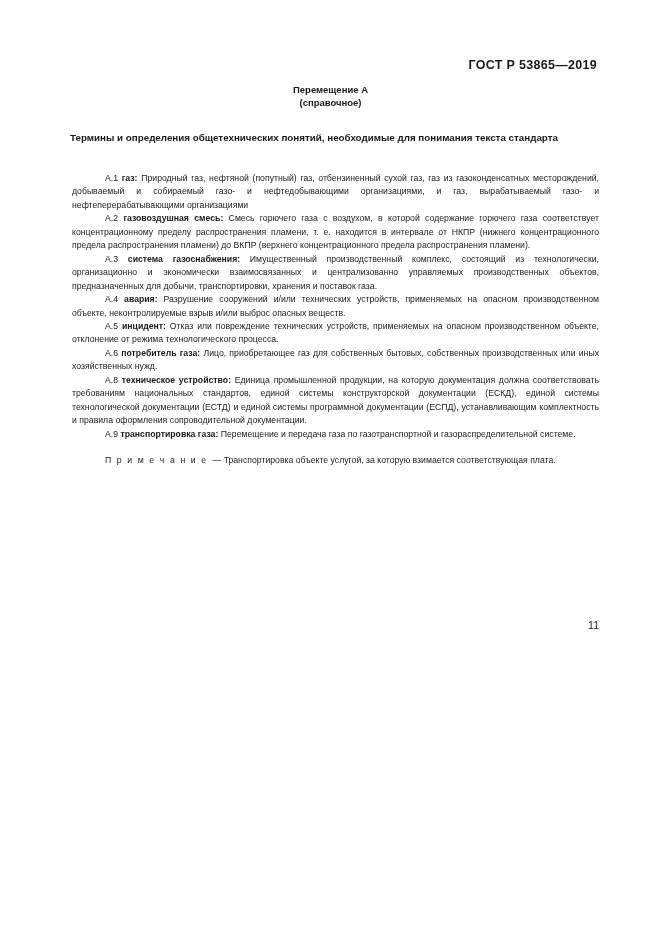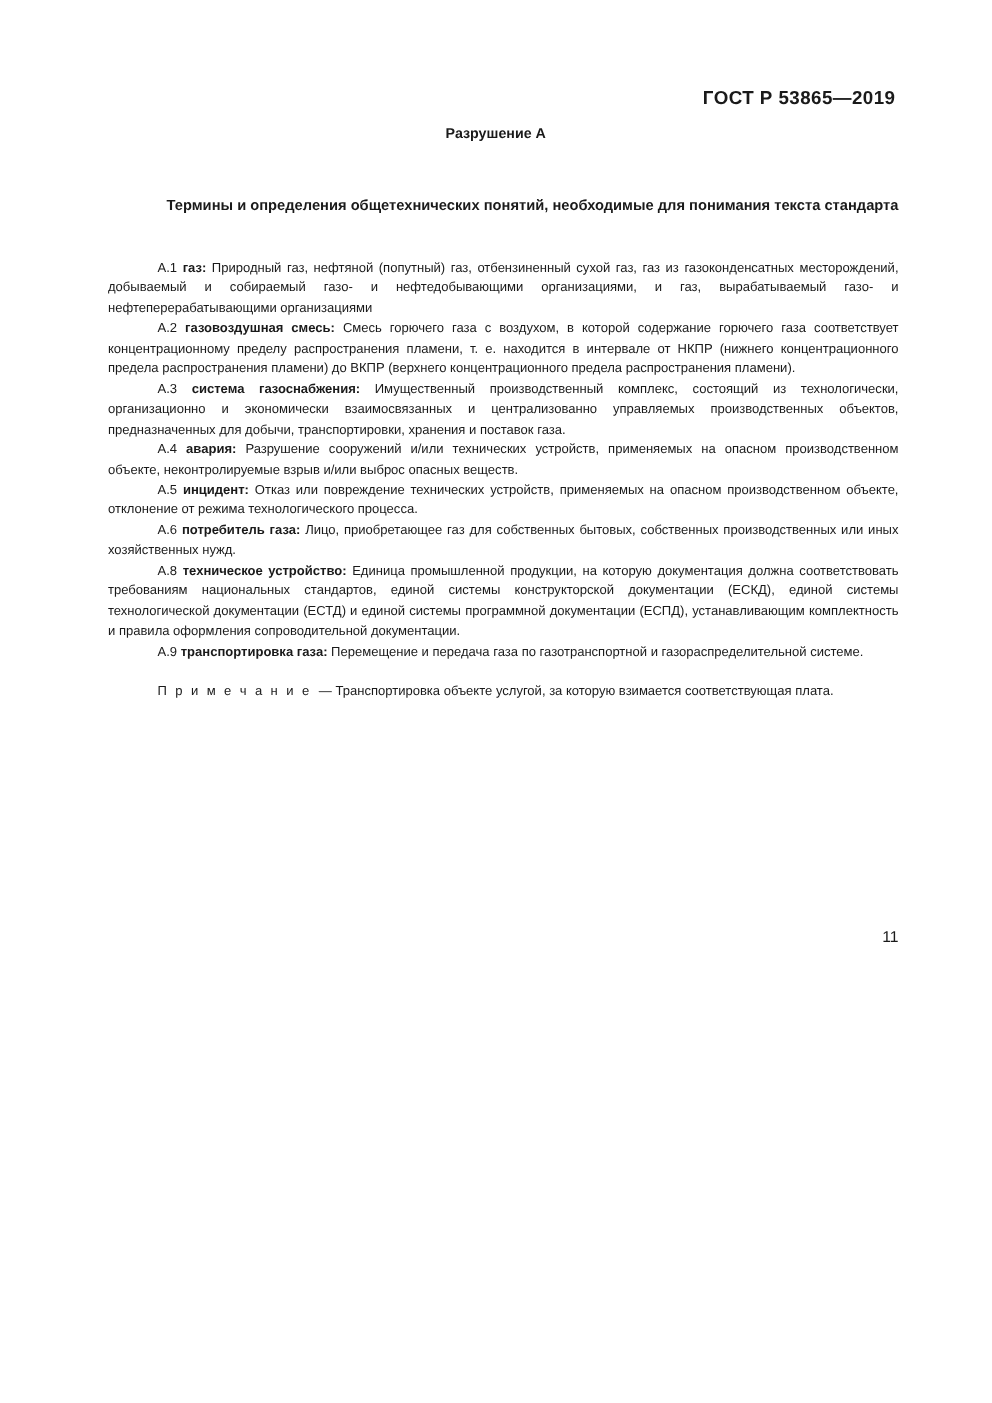--- a/index.html
+++ b/index.html
@@ -48,21 +48,21 @@
     top: 97px;
     text-align: center;
     font-size: 9.5px;
     font-weight: bold;
   }
   .section-title {
     position: absolute;
     left: 70px;
     right: 62px;
     top: 131px;
-    text-align: right;
+    text-align: left;
     font-size: 9.8px;
     font-weight: bold;
     line-height: 14px;
   }
   .body-block {
     position: absolute;
     left: 72px;
     right: 62px;
     top: 172px;
     font-size: 8.7px;
@@ -94,21 +94,22 @@
     font-weight: normal;
   }
 </style>
 </head>
 <body>
 
 <div class="page">
 
   <div class="std-header">ГОСТ Р 53865—2019</div>
 
-  <div class="annex-title">Разрушение А</div>
+  <div class="annex-title">Перемещение А</div>
+  <div class="annex-sub">(справочное)</div>
 
   <div class="section-title">Термины и определения общетехнических понятий, необходимые для понимания текста стандарта</div>
 
   <div class="body-block">
 
     <p class="para"><span>А.1</span> <span class="term">газ:</span><span> Природный газ, нефтяной (попутный) газ, отбензиненный сухой газ, газ из газоконденсатных месторождений, добываемый и собираемый газо- и нефтедобывающими организациями, и газ, вырабатываемый газо- и нефтеперерабатывающими организациями</span></p>
 
     <p class="para"><span>А.2</span> <span class="term">газовоздушная смесь:</span><span> Смесь горючего газа с воздухом, в которой содержание горючего газа соответствует концентрационному пределу распространения пламени, т. е. находится в интервале от НКПР (нижнего концентрационного предела распространения пламени) до ВКПР (верхнего концентрационного предела распространения пламени).</span></p>
 
     <p class="para"><span>А.3</span> <span class="term">система газоснабжения:</span><span> Имущественный производственный комплекс, состоящий из технологически, организационно и экономически взаимосвязанных и централизованно управляемых производственных объектов, предназначенных для добычи, транспортировки, хранения и поставок газа.</span></p>

